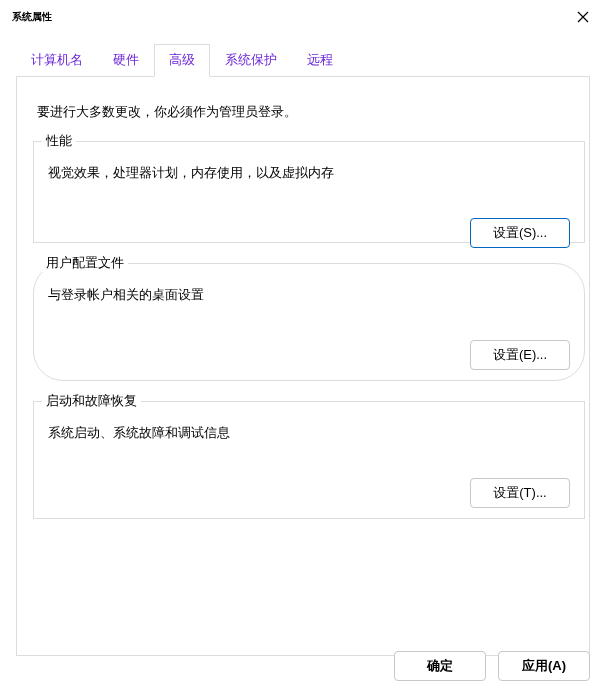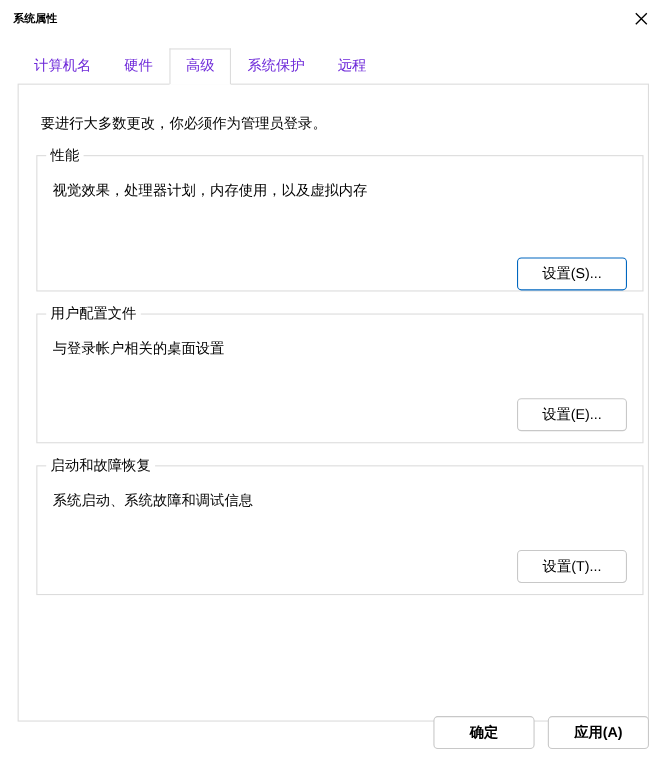--- a/index.html
+++ b/index.html
@@ -72,21 +72,21 @@
     .groupbox .legend {
       position: absolute;
       top: -10px;
       left: 8px;
       background: #fff;
       padding: 0 4px;
       font-size: 13px;
     }
     .groupbox .desc {
       font-size: 13px;
-      margin-bottom: 52px;
+      margin-bottom: 36px;
       margin-top: 4px;
     }
     .group-btn-row {
       display: flex;
       justify-content: flex-end;
     }
     .win-btn {
       min-width: 100px;
       height: 30px;
       border: 1px solid #c8c8c8;
@@ -112,22 +112,22 @@
     }
     .env-row .win-btn { min-width: 140px; }
     .dialog-btns {
       position: absolute;
       bottom: 12px;
       right: 16px;
       display: flex;
       gap: 12px;
     }
     .dialog-btns .win-btn { min-width: 92px; height: 30px; font-weight: bold; }
-    .gb1 { height: 124px; }
-    .gb2 { height: 118px; }
+    .gb1 { height: 102px; }
+    .gb2 { height: 118px; border-radius: 30px; }
     .gb3 { height: 118px; }
     .gb2 .desc, .gb3 .desc { margin-bottom: 36px; }
   </style>
 </head>
 <body>
 
 <div class="titlebar">
   <div class="titlebar-title">系统属性</div>
   <div class="close-btn">
     <svg viewBox="0 0 12 12">

